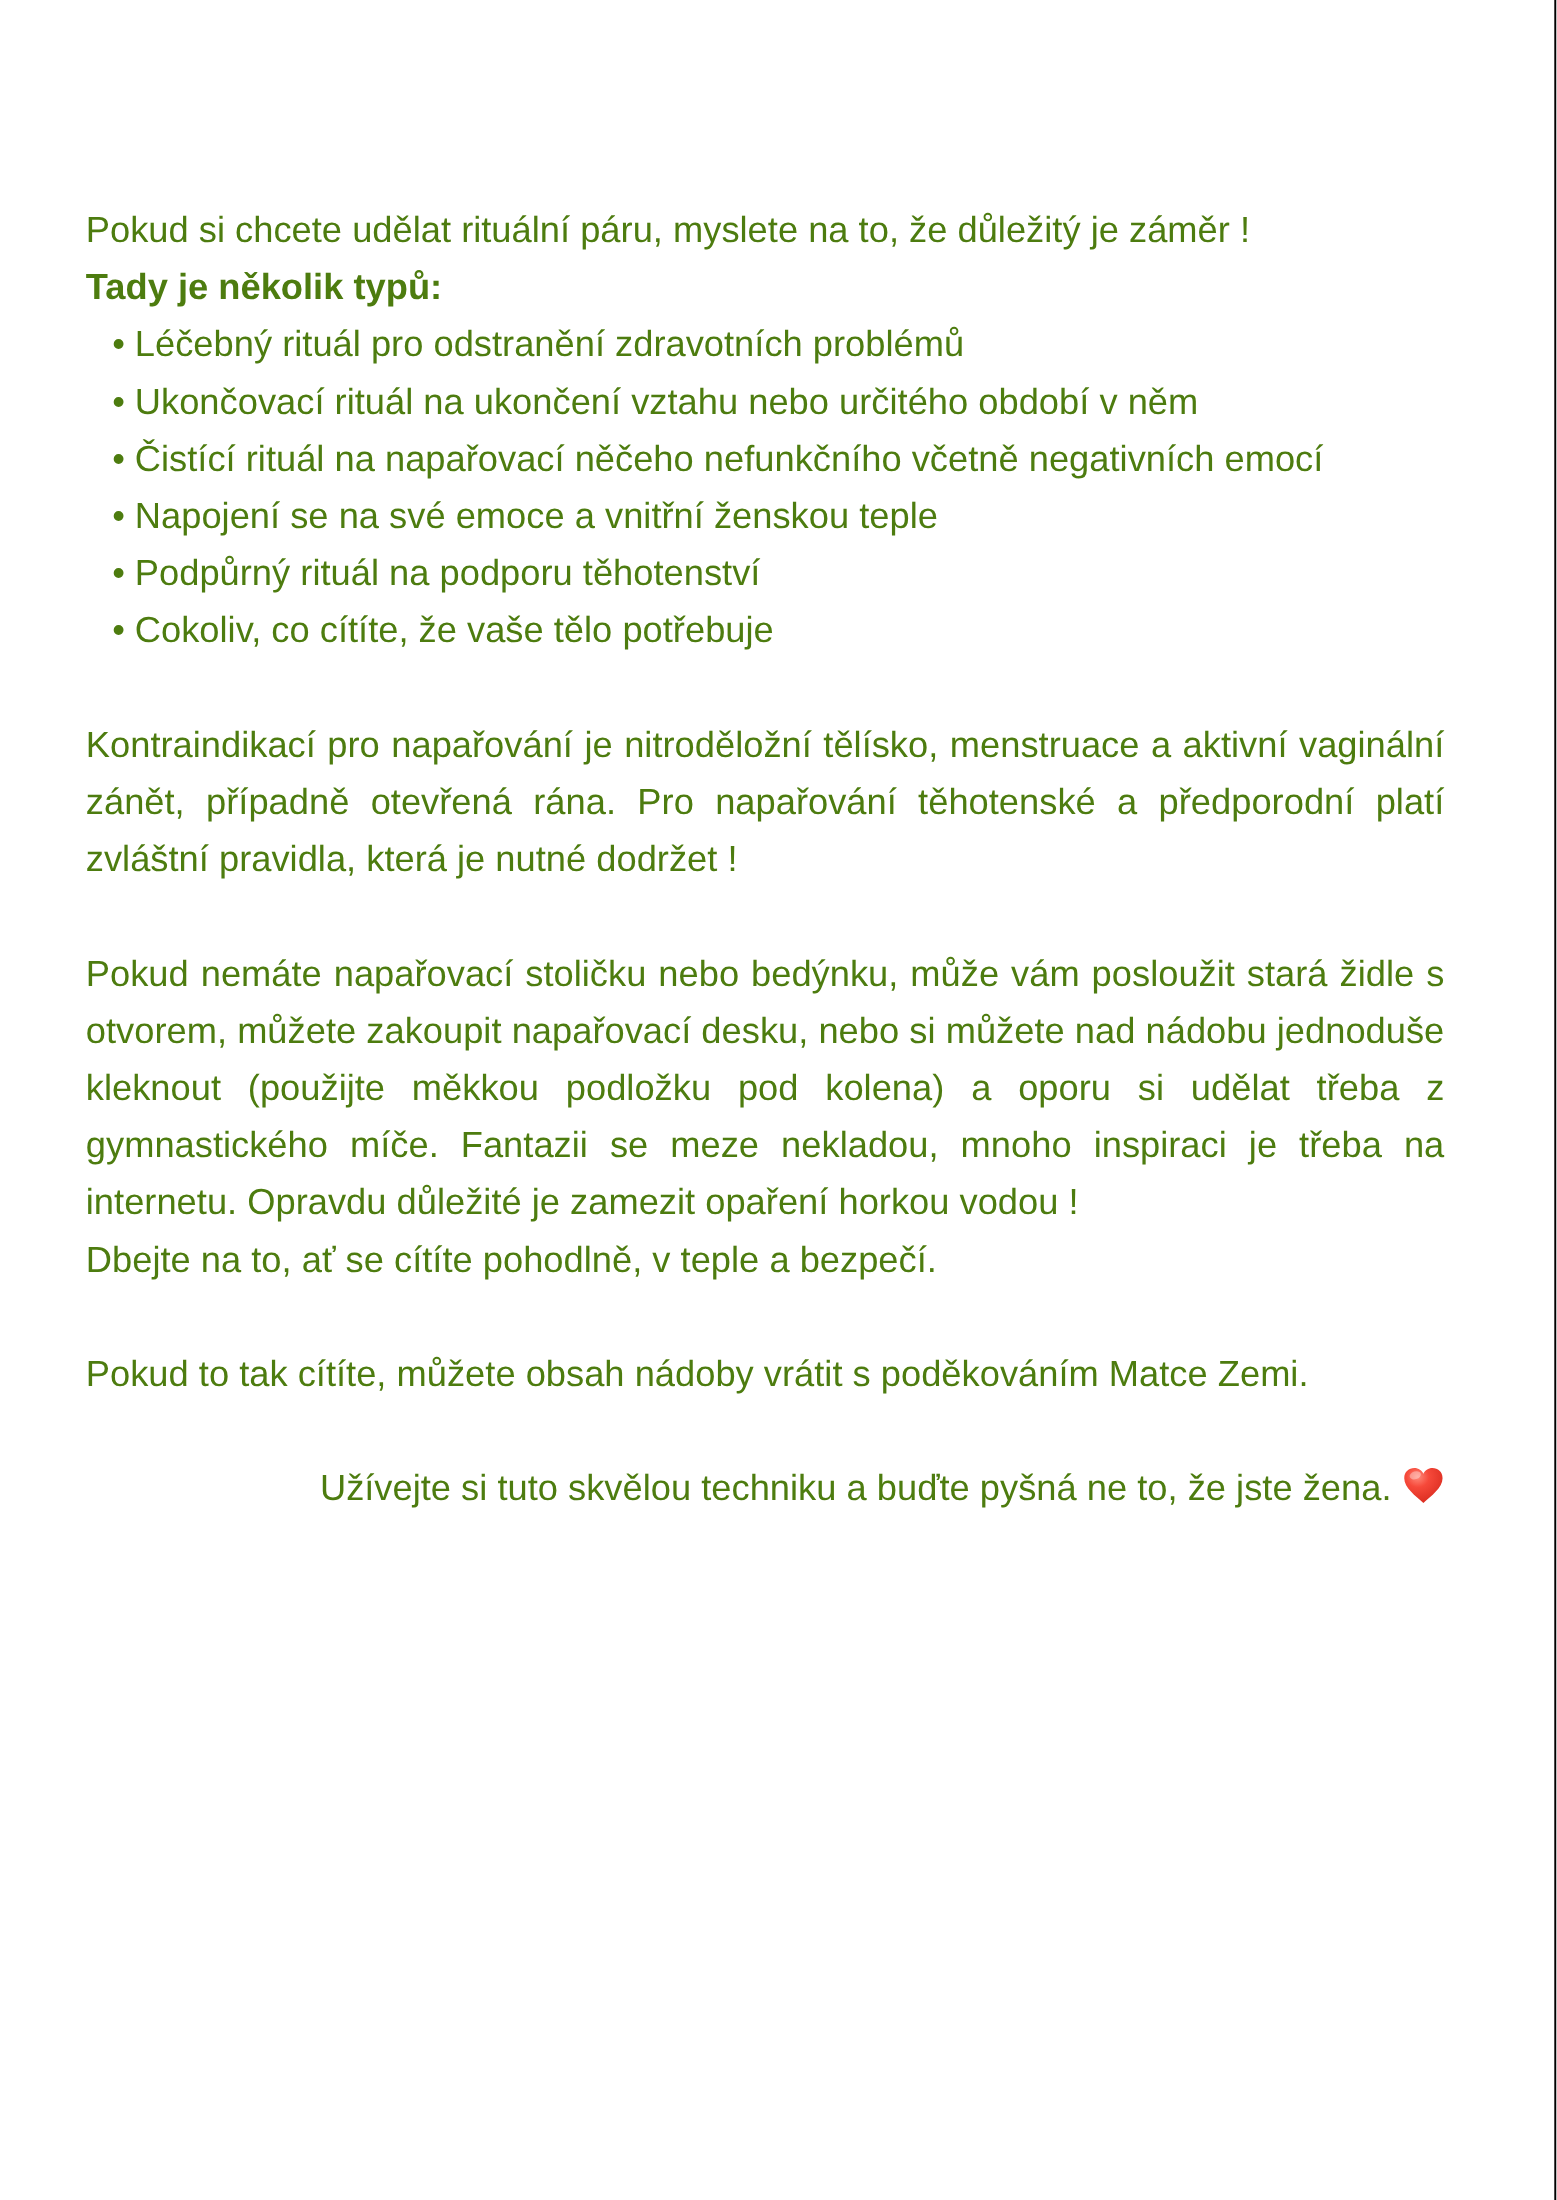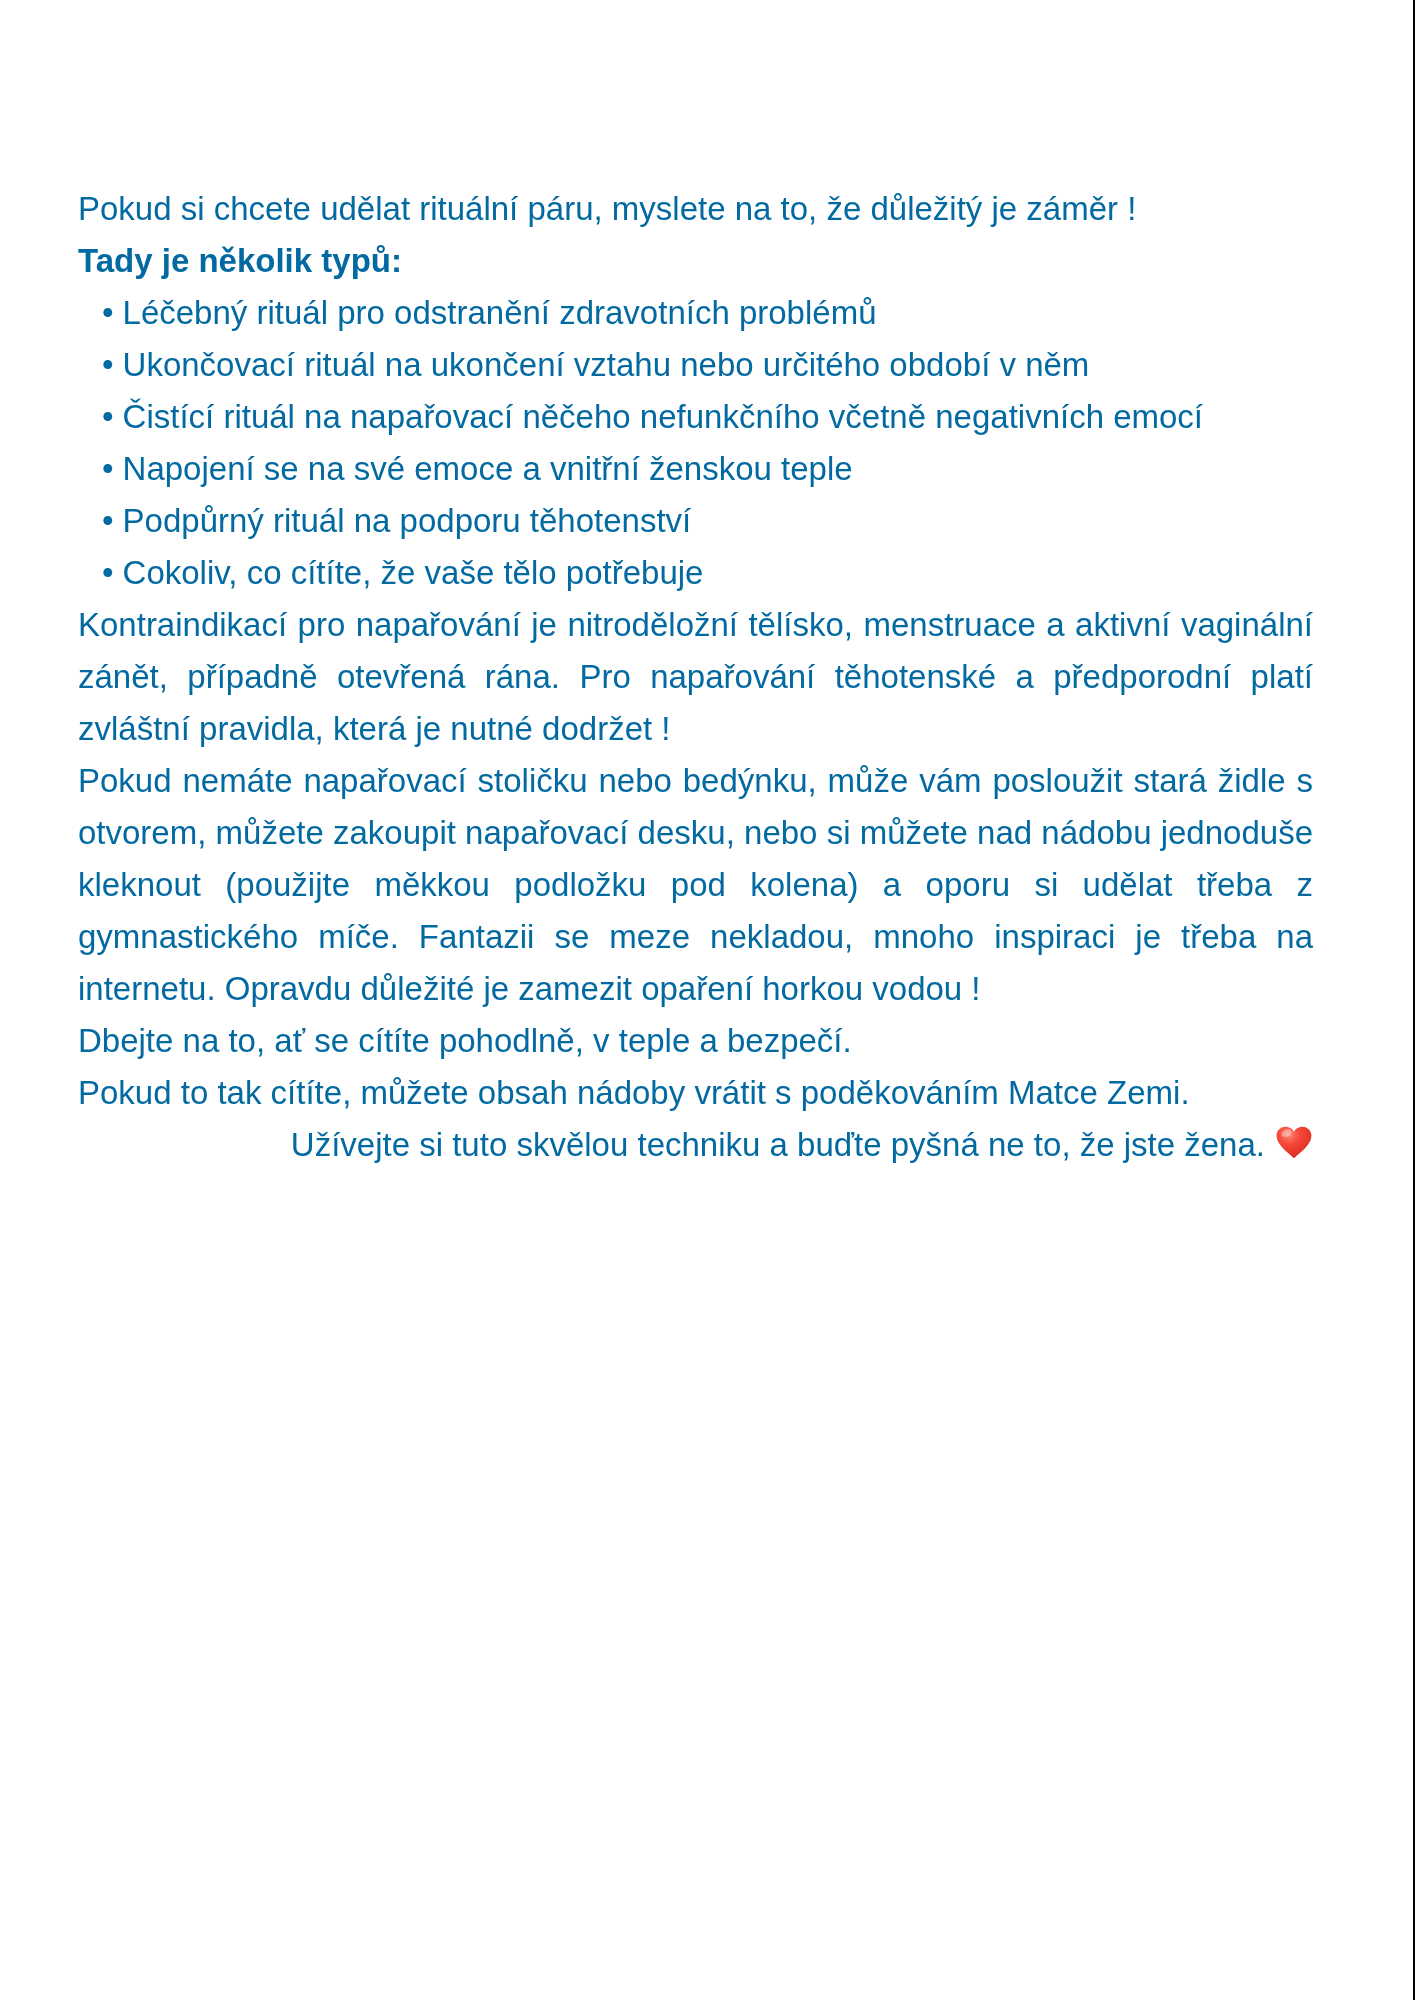--- a/index.html
+++ b/index.html
@@ -7,34 +7,34 @@
     position: relative;
     width: 1415px;
     height: 2000px;
     background: #ffffff;
     box-sizing: border-box;
     border-right: 2px solid #000000;
     overflow: hidden;
     font-family: "Liberation Sans", sans-serif;
     font-size: 33px;
     line-height: 52px;
-    color: #0369a1;
+    color: #4d7c0f;
   }
   .content {
     position: absolute;
     top: 183px;
     left: 78px;
     width: 1235px;
   }
   .line { white-space: normal; }
   .heading { font-weight: bold; }
   .bullet-row { padding-left: 24px; }
   .bullet-marker { margin-right: 9px; }
   .justified { text-align: justify; }
-  .gap-above { }
+  .gap-above { margin-top: 52px; }
   .closing { white-space: nowrap; text-align: right; }
   .heart {
     display: inline-block;
     width: 38px;
     height: 36px;
     margin-left: 10px;
     vertical-align: -5px;
   }
 </style>
 </head>

